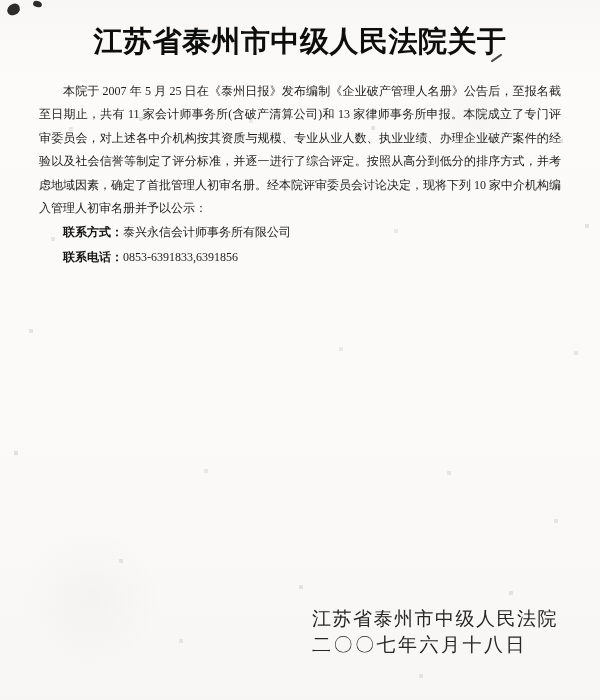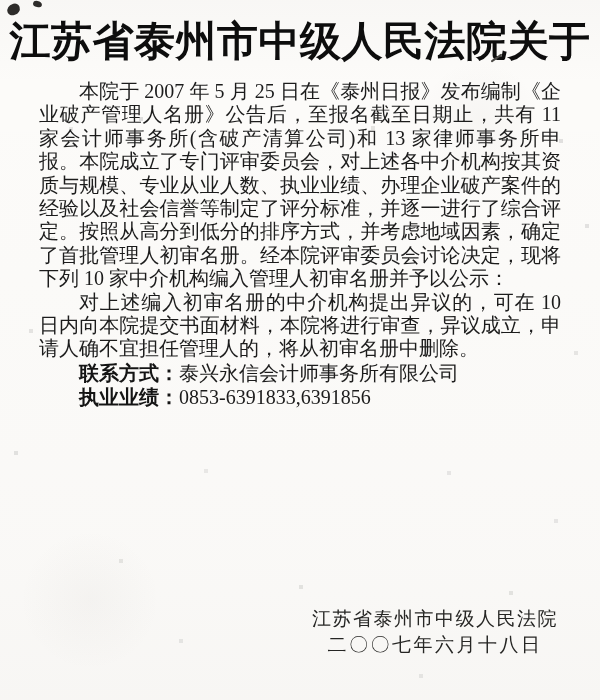--- a/index.html
+++ b/index.html
@@ -71,30 +71,30 @@
     background: #4a4845;
     transform: rotate(-35deg);
     border-radius: 1px;
   }
   .title {
     margin: 0;
     padding-top: 20px;
     text-align: center;
     font-family: "Liberation Sans", sans-serif;
     font-weight: bold;
-    font-size: 41px;
+    font-size: 29px;
     line-height: 43px;
     letter-spacing: 0.5px;
     color: #0d0d0d;
   }
   .title .tline { display: block; }
   .doc-body {
     width: 522px;
     margin: 17px auto 0 auto;
-    font-size: 20px;
+    font-size: 12px;
     line-height: 23.4px;
     text-align: justify;
     color: #1c1c1c;
   }
   .para {
     margin: 0;
     text-indent: 2em;
   }
   .contact-line {
     margin: 1px 0 0 0;
@@ -102,21 +102,20 @@
   }
   .contact-label {
     font-family: Liberation Serif, serif;
     font-weight: bold;
     color: #141414;
   }
   .signature {
     position: absolute;
     right: 42px;
     top: 606px;
-    text-align: center;
     font-size: 19px;
     line-height: 26px;
     color: #262624;
   }
   .sig-org { letter-spacing: 1.5px; }
   .sig-date { letter-spacing: 2.5px; }
 </style>
 </head>
 <body>
 
@@ -126,27 +125,26 @@
   <div class="speck s1"></div>
   <div class="speck s2"></div>
   <div class="scan-mark"></div>
 
   <h1 class="title">
     <span class="tline">江苏省泰州市中级人民法院关于</span>
   </h1>
 
   <div class="doc-body">
     <p class="para">本院于 2007 年 5 月 25 日在《泰州日报》发布编制《企业破产管理人名册》公告后，至报名截至日期止，共有 11 家会计师事务所(含破产清算公司)和 13 家律师事务所申报。本院成立了专门评审委员会，对上述各中介机构按其资质与规模、专业从业人数、执业业绩、办理企业破产案件的经验以及社会信誉等制定了评分标准，并逐一进行了综合评定。按照从高分到低分的排序方式，并考虑地域因素，确定了首批管理人初审名册。经本院评审委员会讨论决定，现将下列 10 家中介机构编入管理人初审名册并予以公示：</p>
-    <p class="para">对上述编入初审名册的中介机构提出异议的，可在 10 日内向本院提交书面材料，本院将进行审查，异议成立，申请人确不宜担任管理人的，将从初审名册中删除。</p>
 
     <p class="contact-line">
       <span class="contact-label">联系方式：</span><span>泰兴永信会计师事务所有限公司</span>
     </p>
     <p class="contact-line">
-      <span class="contact-label">执业业绩：</span><span>0853-6391833,6391856</span>
+      <span class="contact-label">联系电话：</span><span>0853-6391833,6391856</span>
     </p>
   </div>
 
   <div class="signature">
     <div class="sig-org">江苏省泰州市中级人民法院</div>
     <div class="sig-date">二〇〇七年六月十八日</div>
   </div>
 
 </div>
 

